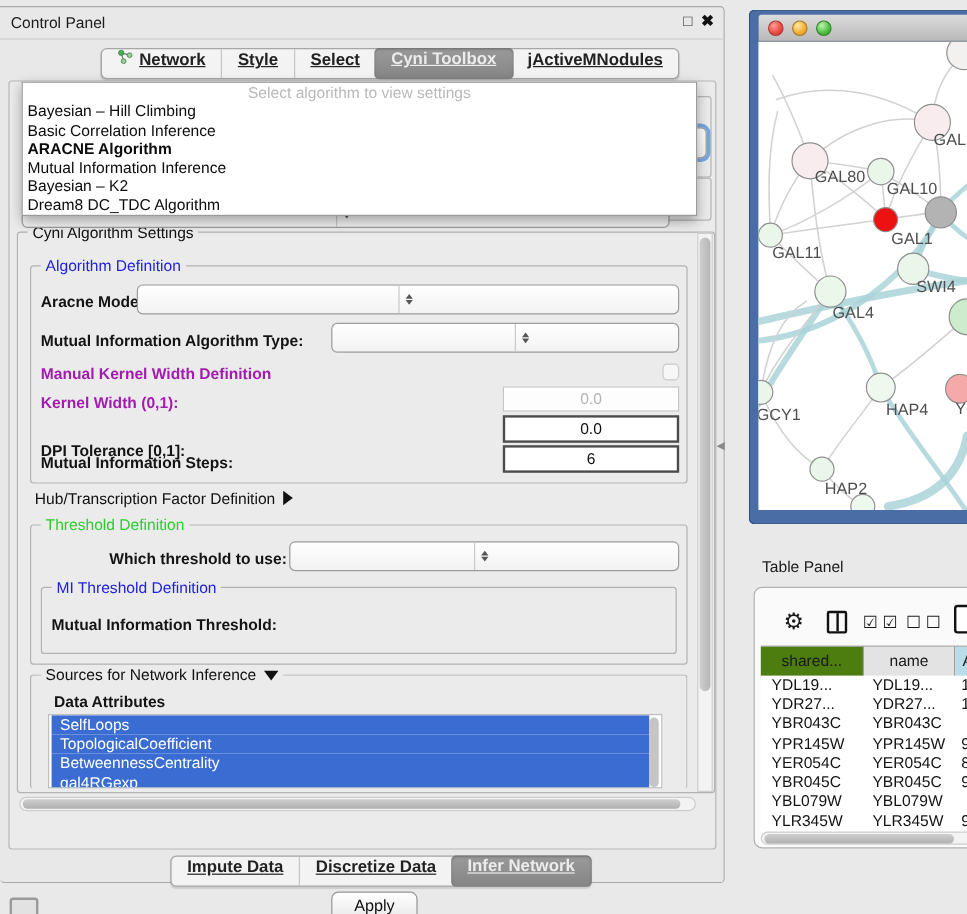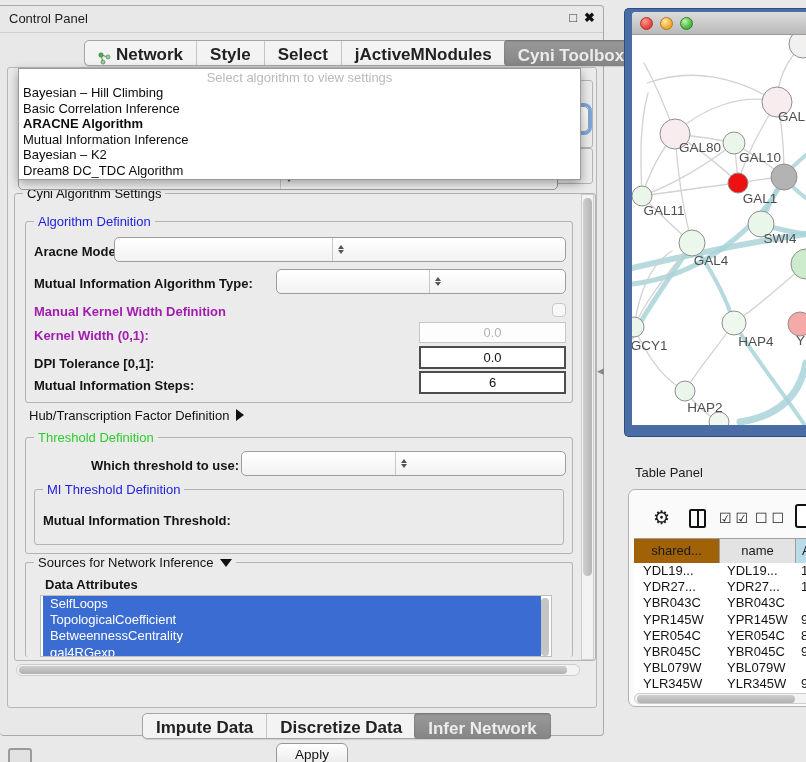--- a/index.html
+++ b/index.html
@@ -10,22 +10,22 @@
   
   #cpanel{left:0;top:5px;width:604px;height:731px;background:#e8e8e8;
     border:1px solid #a9a9a9;border-left:none;border-radius:0 4px 4px 4px;box-sizing:border-box;}
   #cp-titlebar{left:0;top:0;width:100%;height:26px;border-bottom:1px solid #cfcfcf;}
   #cp-title{left:9px;top:5px;font-size:13px;color:#1c1c1c;}
   #cp-float{right:26px;top:4px;font-size:13px;color:#333;cursor:default;}
   #cp-close{right:8px;top:4px;font-size:13px;font-weight:bold;color:#111;}
   
   .tabstrip{display:flex;align-items:stretch;height:24px;border:1px solid #a6a6a6;
     border-radius:5px;background:#f3f3f3;box-shadow:0 1px 1px rgba(0,0,0,.12);}
-  .tab{display:flex;align-items:flex-end;gap:5px;padding:0 13px;font-size:17px;font-weight:600;
-    color:#222;white-space:nowrap;border-left:1px solid #c6c6c6;cursor:default;}
+  .tab{display:flex;align-items:flex-start;gap:5px;padding:0 13px;font-size:14px;font-weight:600;
+    color:#222;white-space:nowrap;border-left:1px solid #c6c6c6;cursor:default;text-decoration:underline;}
   .tab:first-child{border-left:none;}
   .tab.sel{background:linear-gradient(#9a9a9a,#858585);color:#ececec;border-left:none;
     border-radius:4px;margin:-1px;padding:0 14px;box-shadow:inset 0 1px 2px rgba(0,0,0,.3);}
   .tab.sel + .tab{border-left:none;}
   #top-tabs{left:84px;top:34px;}
   #bottom-tabs{left:142px;top:707px;}
   
   #cp-content{left:7px;top:61px;width:590px;height:641px;background:#ebebeb;
     border:1px solid #b7b7b7;border-radius:3px;box-sizing:border-box;}
   
@@ -92,21 +92,21 @@
   #tp-title{left:635px;top:465px;font-size:13px;color:#1c1c1c;}
   #tpanel{left:628px;top:489px;width:190px;height:218px;background:#fafafa;border:1px solid #b2b2b2;
     border-radius:7px;box-sizing:border-box;}
   .tbicon{position:absolute;color:#1a1a1a;}
   #icon-columns{width:17px;height:19px;border:2px solid #111;border-radius:2px;box-sizing:border-box;}
   #icon-columns i{position:absolute;left:6px;top:0;width:2px;height:15px;background:#111;}
   #icon-doc{width:15px;height:24px;border:2px solid #111;border-radius:3px;box-sizing:border-box;background:#fff;}
   #thead{left:5px;top:48px;width:185px;height:25px;display:flex;border-top:1px solid #9e9e9e;border-bottom:1px solid #9e9e9e;}
   .th{font-size:13px;color:#1a1a1a;text-align:center;line-height:24px;border-right:1px solid #9e9e9e;
     box-sizing:border-box;overflow:hidden;white-space:nowrap;}
-  .th.c1{width:86px;background:#a16207;}
+  .th.c1{width:86px;background:#4d7c0f;}
   .th.c2{width:76px;background:#e3e3e3;}
   .th.c3{flex:1;background:#badbe8;text-align:left;padding-left:6px;}
   #tbody{left:5px;top:73px;width:185px;height:133px;overflow:hidden;background:#fff;}
   .tr{display:flex;height:16.2px;line-height:16.2px;font-size:13px;color:#141414;}
   .td{overflow:hidden;white-space:nowrap;box-sizing:border-box;}
   .td.c1{width:86px;padding-left:9px;}
   .td.c2{width:76px;padding-left:7px;}
   .td.c3{flex:1;padding-left:5px;}
   #tp-hsb{left:5px;top:203px;width:183px;height:11px;}
   #tp-hthumb{left:2px;width:158px;}
@@ -136,25 +136,25 @@
             <circle cx="5" cy="10" r="2" fill="#9ccc9c" stroke="#2e7d32" stroke-width="0.6"></circle>
           </svg>
           <span>Network</span>
         </div>
         <div class="tab">
           <span>Style</span>
         </div>
         <div class="tab">
           <span>Select</span>
         </div>
-        <div class="tab">
-          <span>jActiveMNodules</span>
-        </div>
         <div class="tab sel">
           <span>Cyni Toolbox</span>
+        </div>
+        <div class="tab">
+          <span>jActiveMNodules</span>
         </div>
       </div>
 
     <div class="abs" id="cp-content">
 
       <div class="abs frag" style="left:533px;top:12px;width:50px;height:66px;"></div>
       <div class="abs combo focusring" style="left:545px;top:38px;width:36px;height:26px;z-index:1;">
         <span class="ctext"></span>
           <span class="stepper">
             <i class="up"></i>
@@ -205,21 +205,21 @@
                 <i class="dn"></i>
               </span>
           </div>
 
           <div class="abs lbl dis" style="left:8px;top:82px;">Manual Kernel Width Definition</div>
           <div class="abs chk" style="left:526px;top:81px;"></div>
 
           <div class="abs lbl dis" style="left:8px;top:106px;">Kernel Width (0,1):</div>
           <div class="abs fld dis" style="left:393px;top:100px;width:147px;height:21px;">0.0</div>
 
-          <div class="abs lbl" style="left:8px;top:134px;">DPI Tolerance [0,1]:</div>
+          <div class="abs lbl" style="left:8px;top:146px;">DPI Tolerance [0,1]:</div>
           <div class="abs fld strong" style="left:393px;top:124px;width:147px;height:23px;">0.0</div>
 
           <div class="abs lbl" style="left:8px;top:156px;">Mutual Information Steps:</div>
           <div class="abs fld strong" style="left:393px;top:149px;width:147px;height:23px;">6</div>
         </div>
 
         <div class="abs" style="left:14px;top:214px;font-size:13px;color:#111;">
           <span>Hub/Transcription Factor Definition</span><span class="tri-r"></span>
         </div>
 

